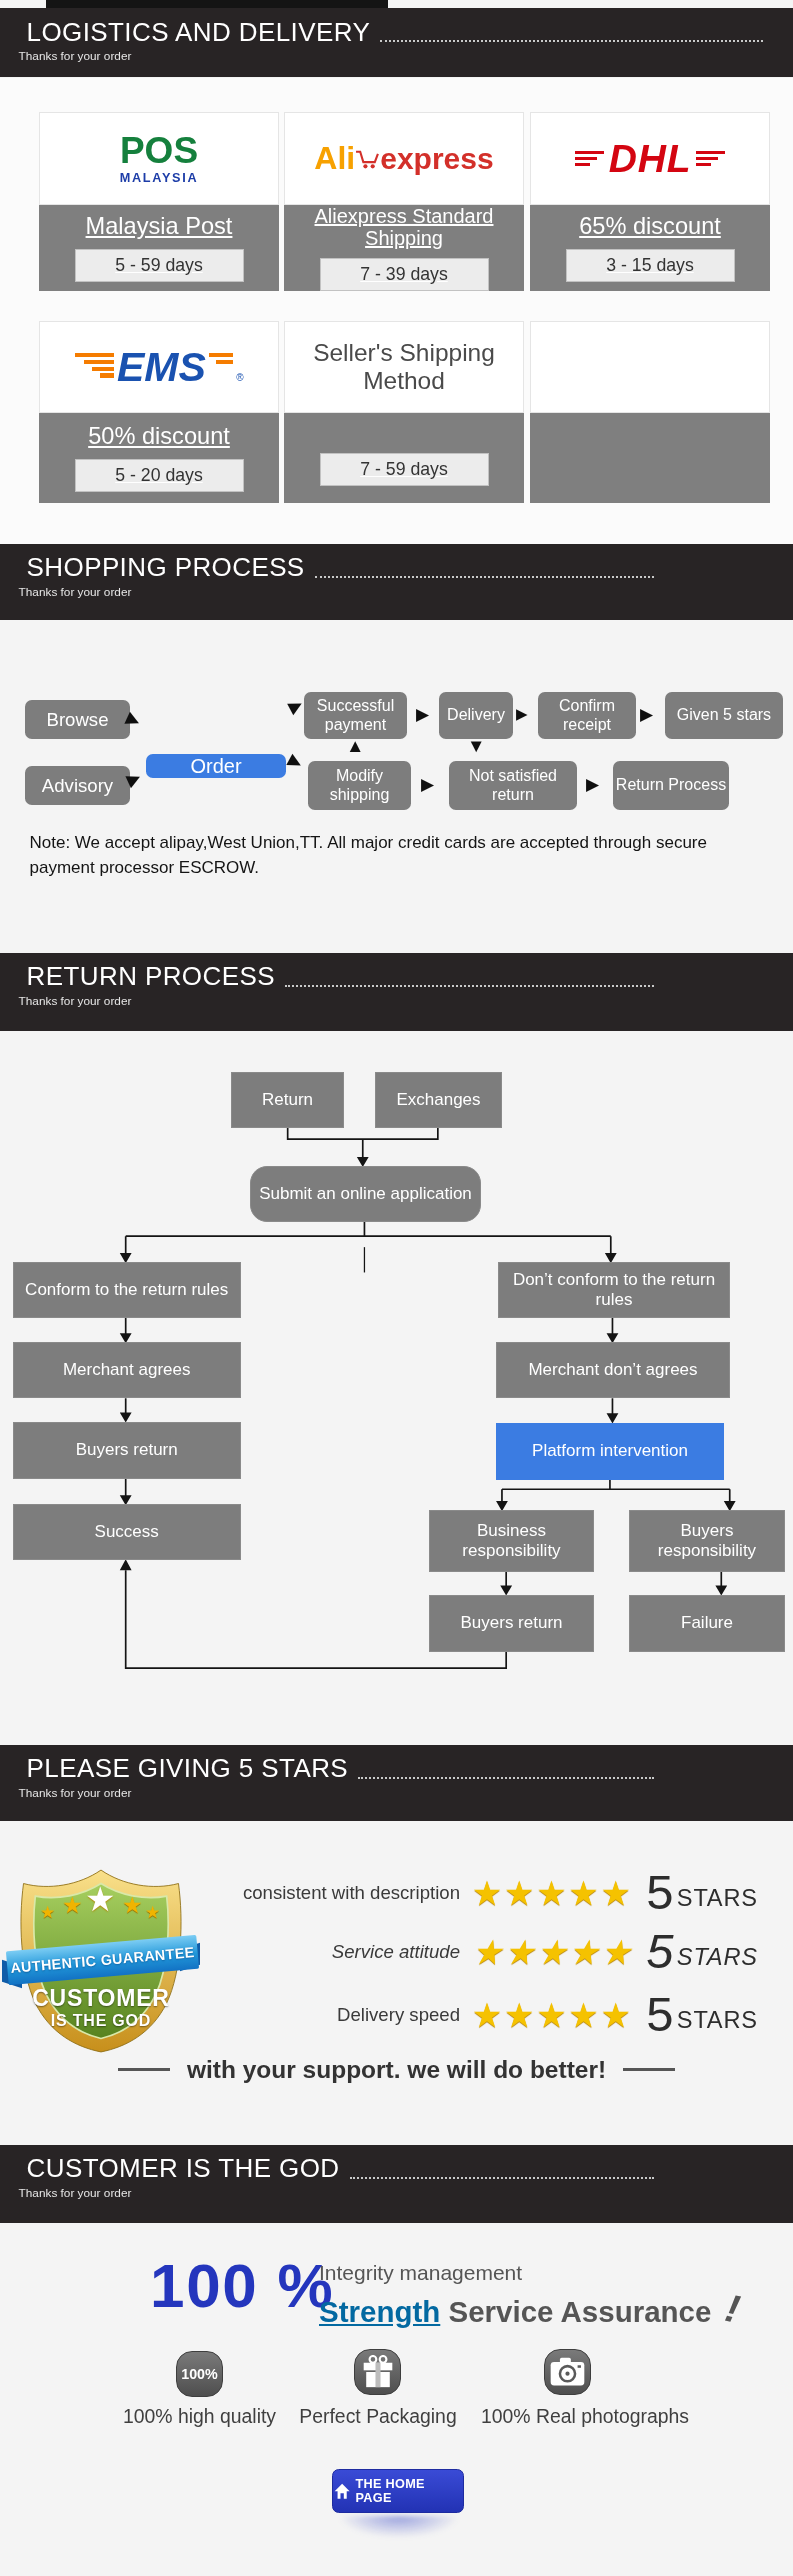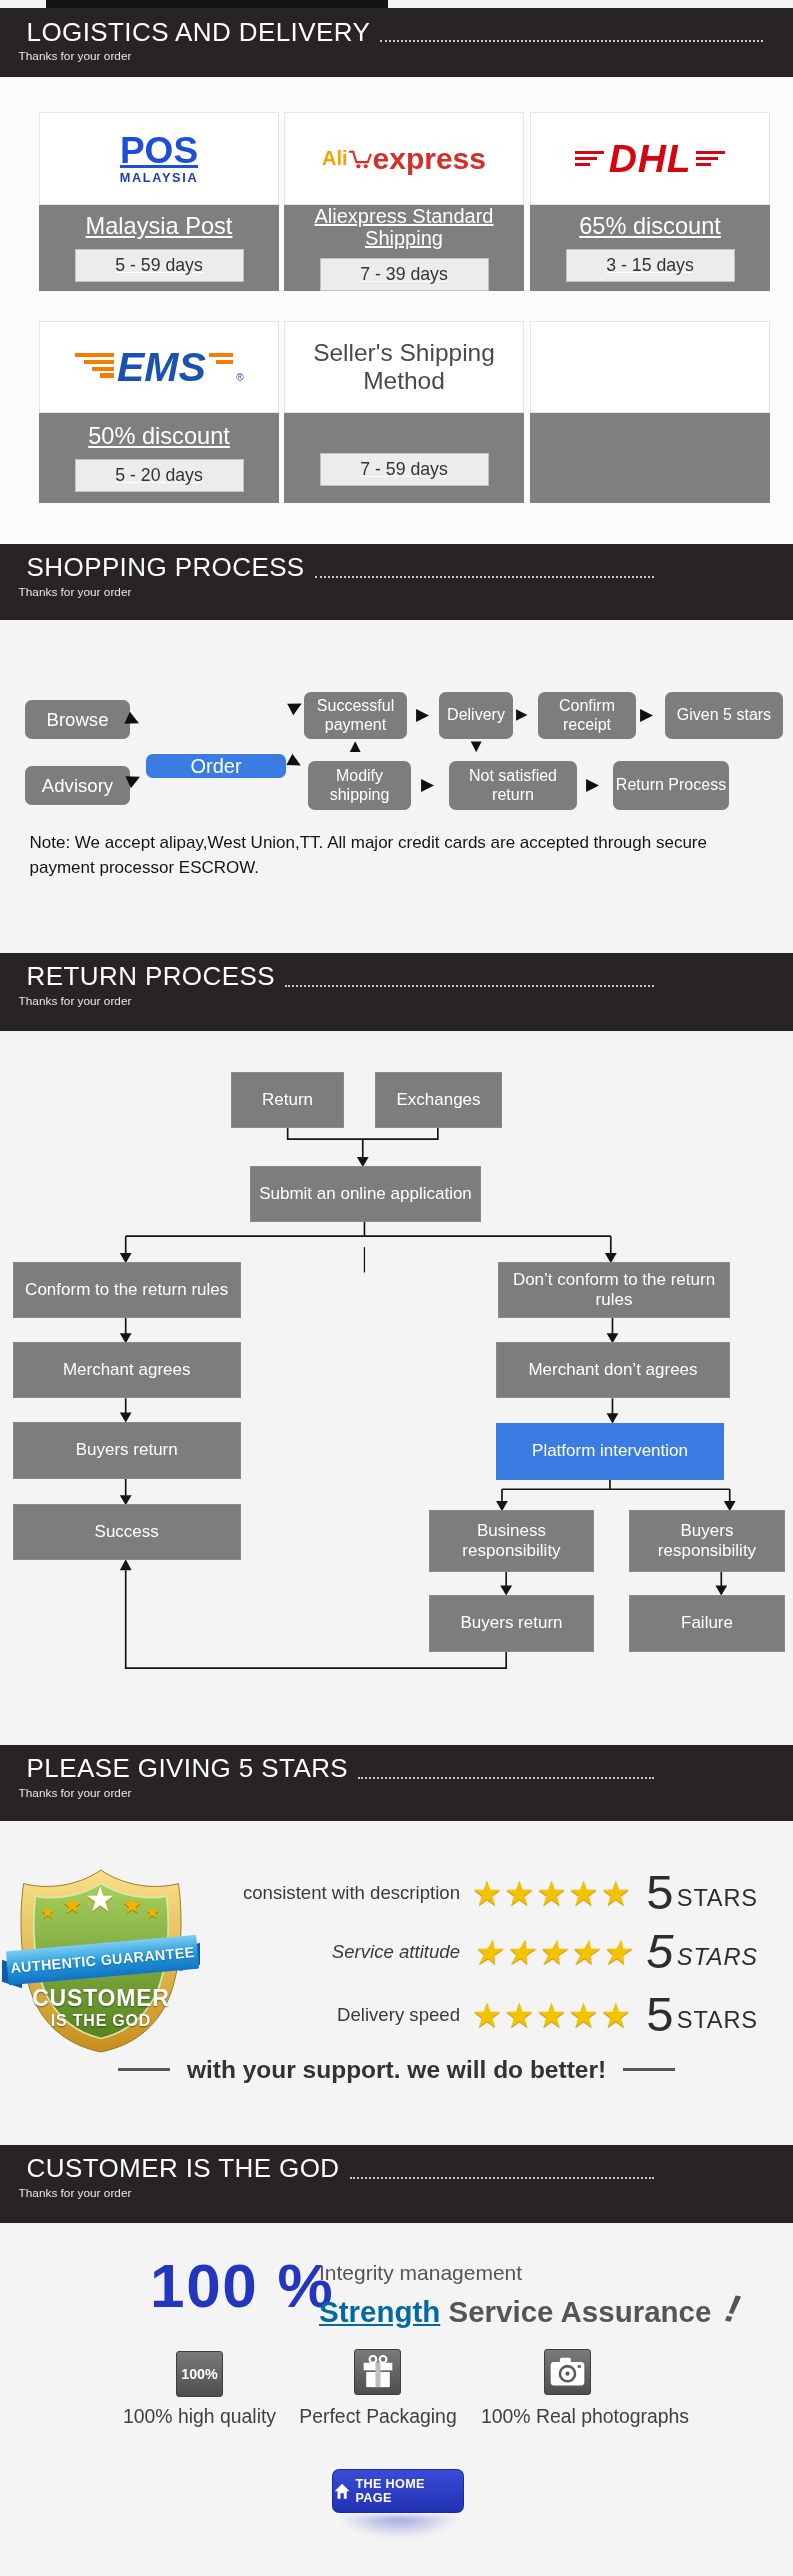--- a/index.html
+++ b/index.html
@@ -16,24 +16,24 @@
   .topstrip{position:absolute;left:46px;top:0;width:342px;height:8.4px;background:#141414;}
   .white-band{position:absolute;left:0;top:78px;width:793px;height:467px;background:#fbfbfb;}
 
   
   .card{position:absolute;width:240px;}
   .card-logo{background:#fff;border:0.8px solid #e5e5e5;display:flex;flex-direction:column;align-items:center;justify-content:center;}
   .card-info{background:#7f7f7f;display:flex;flex-direction:column;align-items:center;justify-content:center;color:#fff;text-decoration:underline;}
   .card-service{font-size:23.6px;text-align:center;line-height:1.1;}
   .card-service.small{font-size:20px;}
   .card-days{background:#ececec;border:0.8px solid #c2c2c2;color:#333;font-size:17.7px;text-align:center;width:169px;padding:5px 0;margin-top:8.4px;}
-  .pos-top{color:#1d4ed8;font-weight:800;font-size:37px;letter-spacing:0;line-height:1;text-decoration:underline;}
+  .pos-top{color:#15803d;font-weight:800;font-size:37px;letter-spacing:0;line-height:1;}
   .pos-bottom{color:#1d3da8;font-weight:700;font-size:12.7px;letter-spacing:1.7px;margin-top:1.7px;}
   .ali-row{display:flex;align-items:center;}
-  .ali-a{color:#f7a100;font-weight:700;font-size:20px;}
+  .ali-a{color:#f7a100;font-weight:700;font-size:32px;}
   .ali-x{color:#d3302a;font-weight:700;font-size:30px;}
   .dhl-row{display:flex;align-items:center;gap:5px;}
   .dhl-text{color:#d40511;font-weight:900;font-style:italic;font-size:39px;letter-spacing:0.8px;line-height:1;}
   .hbars{display:flex;flex-direction:column;gap:2.5px;}
   .hbars div{height:3.4px;background:#d40511;}
   .ems-row{display:flex;align-items:flex-start;gap:3.4px;}
   .ems-text{color:#1a52b0;font-weight:900;font-style:italic;font-size:41px;line-height:1;}
   .obars div{background:#f57c00;height:4.2px;margin-bottom:2.5px;margin-left:auto;}
   .ems-reg{color:#1a52b0;font-size:10px;margin-top:25px;}
   .seller-logo{color:#4a4a4a;font-size:24.5px;text-align:center;line-height:1.15;}
@@ -63,21 +63,21 @@
   .support .dash{width:52px;height:2.5px;background:#555;}
   .support-text{font-size:24.5px;font-weight:700;color:#333;}
 
   
   .pct{position:absolute;left:150px;top:2255px;font-size:62px;font-weight:700;color:#2436bd;letter-spacing:1.7px;line-height:1;}
   .integ{position:absolute;left:319px;top:2261px;font-size:21px;color:#555;}
   .assure{position:absolute;left:319px;top:2287px;font-size:29.5px;font-weight:700;white-space:nowrap;}
   .assure .b{color:#0369a1;text-decoration:underline;}
   .assure .g{color:#555;}
   .assure .bang{display:inline-block;color:#555;font-size:39px;font-style:italic;transform:rotate(12deg);margin-left:6.8px;}
-  .feat-icon{position:absolute;width:47px;height:46px;border-radius:3px;background:linear-gradient(#7a7a7a,#4e4e4e);border:0.8px solid #3e3e3e;display:flex;align-items:center;justify-content:center;}
+  .feat-icon{position:absolute;width:47px;height:46px;border-radius:16px;background:linear-gradient(#7a7a7a,#4e4e4e);border:0.8px solid #3e3e3e;display:flex;align-items:center;justify-content:center;}
   .feat-icon .pct-txt{color:#fff;font-weight:700;font-size:14.3px;}
   .feat-label{position:absolute;top:2405px;font-size:19.4px;color:#3f3f3f;text-align:center;}
   .home-btn{position:absolute;left:332px;top:2469px;width:132px;height:44px;background:linear-gradient(#3a4bd6,#2232b4);border:0.8px solid #1d2ba0;border-radius:6.8px;display:flex;align-items:center;justify-content:center;gap:4.2px;cursor:pointer;}
   .home-btn span{color:#fff;font-size:12.7px;font-weight:700;letter-spacing:0.3px;}
   .home-reflect{position:absolute;left:338px;top:2516px;width:122px;height:22px;background:radial-gradient(ellipse at center top,rgba(42,59,194,.45),rgba(42,59,194,0) 70%);filter:blur(2.5px);}
   svg{display:block;}
 </style>
 </head>
 <body>
 
@@ -237,21 +237,21 @@
       M142,358 L156,358 L149,370 Z  M719,358 L733,358 L726,370 Z
       M142,452 L156,452 L149,464 Z  M719,453 L733,453 L726,465 Z
       M142,550 L156,550 L149,562 Z
       M588,557 L602,557 L595,569 Z  M858,557 L872,557 L865,569 Z
       M593,657 L607,657 L600,669 Z  M848,657 L862,657 L855,669 Z
       M142,639 L156,639 L149,626 Z"></path>
   </svg>
 
   <div class="rbox" style="left:231px;top:1072px;width:113px;height:56px;">Return</div>
   <div class="rbox" style="left:375px;top:1072px;width:127px;height:56px;">Exchanges</div>
-  <div class="rbox" style="left:250px;top:1166px;width:231px;height:56px;">Submit an online application</div>
+  <div class="rbox" style="left:250px;top:1166px;width:231px;height:56px;border-radius:17px;">Submit an online application</div>
   <div class="rbox" style="left:12.7px;top:1262px;width:228px;height:56px;">Conform to the return rules</div>
   <div class="rbox" style="left:498px;top:1262px;width:232px;height:56px;">Don’t conform to the return rules</div>
   <div class="rbox" style="left:12.7px;top:1342px;width:228px;height:56px;">Merchant agrees</div>
   <div class="rbox" style="left:496px;top:1342px;width:234px;height:56px;">Merchant don’t agrees</div>
   <div class="rbox" style="left:12.7px;top:1422px;width:228px;height:57px;">Buyers return</div>
   <div class="rbox blue" style="left:496px;top:1423px;width:228px;height:57px;">Platform intervention</div>
   <div class="rbox" style="left:12.7px;top:1504px;width:228px;height:56px;">Success</div>
   <div class="rbox" style="left:429px;top:1510px;width:165px;height:62px;">Business responsibility</div>
   <div class="rbox" style="left:629px;top:1510px;width:156px;height:62px;">Buyers responsibility</div>
   <div class="rbox" style="left:429px;top:1595px;width:165px;height:57px;">Buyers return</div>

